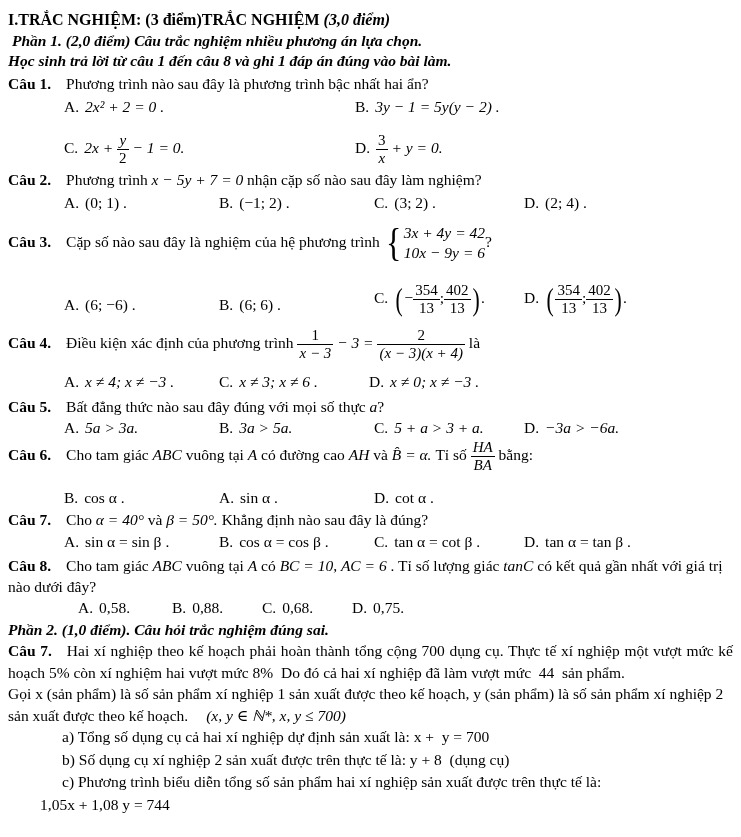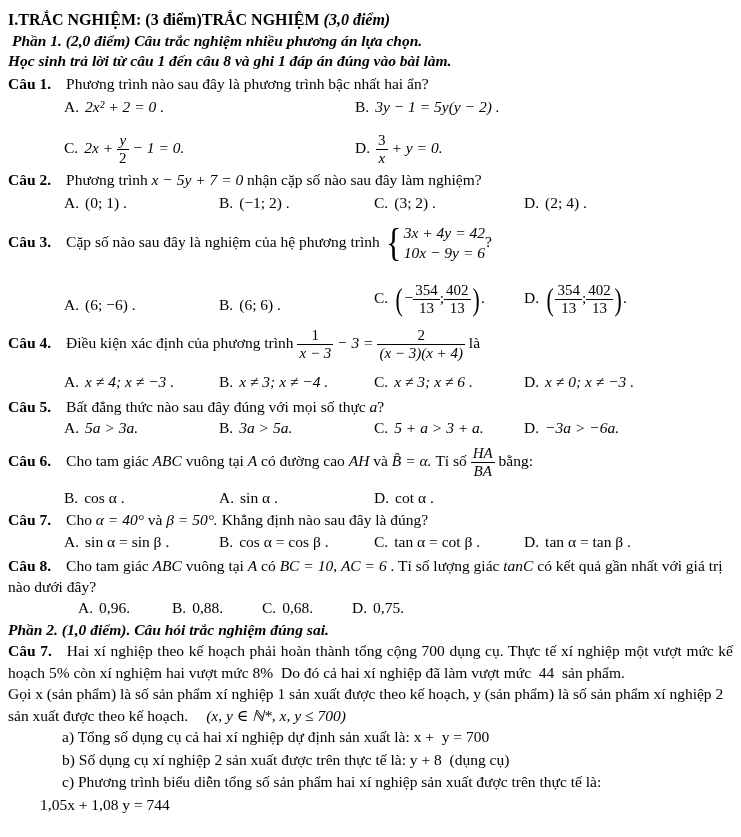--- a/index.html
+++ b/index.html
@@ -24,21 +24,21 @@
   .frac{display:inline-block;text-align:center;vertical-align:middle;line-height:1.12;font-size:15px;}
   .frac .fn{display:block;border-bottom:1px solid #000;padding:0 2px;}
   .frac .fd{display:block;padding:0 2px;}
   .sys{display:inline-flex;align-items:center;vertical-align:middle;}
   .sys .br{font-size:40px;font-weight:300;line-height:1;display:inline-block;transform:scaleX(.8);margin-right:1px;}
   .sys .eqs{display:inline-block;line-height:20px;text-align:left;}
   .sys .eqs .eq{display:block;}
   .bp{font-size:31px;font-weight:300;line-height:1;vertical-align:middle;display:inline-block;transform:scaleX(.7);}
   .stem.tall2{height:52px;display:flex;align-items:center;}
   .stem.tall3{height:50px;display:flex;align-items:center;}
-  .q6stem{height:47px;display:flex;align-items:center;}
+  .q6stem{height:47px;display:flex;align-items:flex-start;}
   .just{text-align:justify;line-height:21.5px;}
   .goi{line-height:21.5px;}
   .constraint{font-style:italic;margin-left:18px;}
   .item{line-height:22.5px;padding-left:54px;}
   .item2{line-height:22px;padding-left:32px;}
 </style>
 </head>
 <body>
 
 <div class="page">
@@ -80,21 +80,20 @@
     <span class="opt w155"><span class="ol">B.</span><span>(6; 6) .</span></span>
     <span class="opt w150"><span class="ol">C.</span><span class="bp">(</span><span>−</span><span class="frac"><span class="fn">354</span><span class="fd">13</span></span><span>;</span><span class="frac"><span class="fn">402</span><span class="fd">13</span></span><span class="bp">)</span><span>.</span></span>
     <span class="opt"><span class="ol">D.</span><span class="bp">(</span><span class="frac"><span class="fn">354</span><span class="fd">13</span></span><span>;</span><span class="frac"><span class="fn">402</span><span class="fd">13</span></span><span class="bp">)</span><span>.</span></span>
   </div>
 
   <p class="stem tall3">
       <span style="white-space:nowrap;"><span class="ql">Câu 4.</span><span>Điều kiện xác định của phương trình </span><span class="frac"><span class="fn">1</span><span class="fd m">x − 3</span></span><span class="m"> − 3 = </span><span class="frac"><span class="fn">2</span><span class="fd m">(x − 3)(x + 4)</span></span><span> là</span></span>
     </p>
   <div class="optrow">
     <span class="opt w155"><span class="ol">A.</span><span class="m">x ≠ 4; x ≠ −3 .</span></span>
-    <span class="opt w155"><span class="ol">B.</span><span class="m">x ≠ 3; x ≠ −4 .</span></span>
     <span class="opt w150"><span class="ol">C.</span><span class="m">x ≠ 3; x ≠ 6 .</span></span>
     <span class="opt"><span class="ol">D.</span><span class="m">x ≠ 0; x ≠ −3 .</span></span>
   </div>
 
   <p class="stem"><span class="ql">Câu 5.</span><span>Bất đẳng thức nào sau đây đúng với mọi số thực </span><span class="m">a</span><span>?</span></p>
   <div class="optrow" style="line-height:22px;">
     <span class="opt w155"><span class="ol">A.</span><span class="m">5a &gt; 3a.</span></span>
     <span class="opt w155"><span class="ol">B.</span><span class="m">3a &gt; 5a.</span></span>
     <span class="opt w150"><span class="ol">C.</span><span class="m">5 + a &gt; 3 + a.</span></span>
     <span class="opt"><span class="ol">D.</span><span class="m">−3a &gt; −6a.</span></span>
@@ -112,21 +111,21 @@
   <p class="stem" style="line-height:22px;margin-top:0;"><span class="ql">Câu 7.</span><span>Cho </span><span class="m">α = 40°</span><span> và </span><span class="m">β = 50°.</span><span> Khẳng định nào sau đây là đúng?</span></p>
   <div class="optrow" style="line-height:22px;">
     <span class="opt w155"><span class="ol">A.</span><span>sin α = sin β .</span></span>
     <span class="opt w155"><span class="ol">B.</span><span>cos α = cos β .</span></span>
     <span class="opt w150"><span class="ol">C.</span><span>tan α = cot β .</span></span>
     <span class="opt"><span class="ol">D.</span><span>tan α = tan β .</span></span>
   </div>
 
   <p class="stem" style="line-height:21px;"><span class="ql">Câu 8.</span><span>Cho tam giác </span><span class="m">ABC</span><span> vuông tại </span><span class="m">A</span><span> có </span><span class="m">BC = 10</span><span>, </span><span class="m">AC = 6</span><span> . Tỉ số lượng giác </span><span class="m">tanC</span><span> có kết quả gần nhất với giá trị nào dưới đây?</span></p>
   <div class="optrow q8row" style="line-height:22px;">
-    <span class="opt wA"><span class="ol">A.</span><span>0,96.</span></span>
+    <span class="opt wA"><span class="ol">A.</span><span>0,58.</span></span>
     <span class="opt wB"><span class="ol">B.</span><span>0,88.</span></span>
     <span class="opt wC"><span class="ol">C.</span><span>0,68.</span></span>
     <span class="opt"><span class="ol">D.</span><span>0,75.</span></span>
   </div>
 
   <p class="bi" style="line-height:21px;">Phần 2. (1,0 điểm). Câu hỏi trắc nghiệm đúng sai.</p>
   <p class="just"><span class="ql">Câu 7.</span><span>Hai xí nghiệp theo kế hoạch phải hoàn thành tổng cộng 700 dụng cụ. Thực tế xí nghiệp một vượt mức kế hoạch 5% còn xí nghiệm hai vượt mức 8%&nbsp; Do đó cả hai xí nghiệp đã làm vượt mức &nbsp;44&nbsp; sản phẩm.</span></p>
   <p class="goi"><span>Gọi x (sản phẩm) là số sản phẩm xí nghiệp 1 sản xuất được theo kế hoạch, y (sản phẩm) là số sản phẩm xí nghiệp 2 sản xuất được theo kế hoạch.</span><span class="constraint">(x, y ∈ ℕ*, x, y ≤ 700)</span></p>
   <p class="item">a) Tổng số dụng cụ cả hai xí nghiệp dự định sản xuất là: x +&nbsp; y = 700</p>
   <p class="item">b) Số dụng cụ xí nghiệp 2 sản xuất được trên thực tế là: y + 8&nbsp; (dụng cụ)</p>

